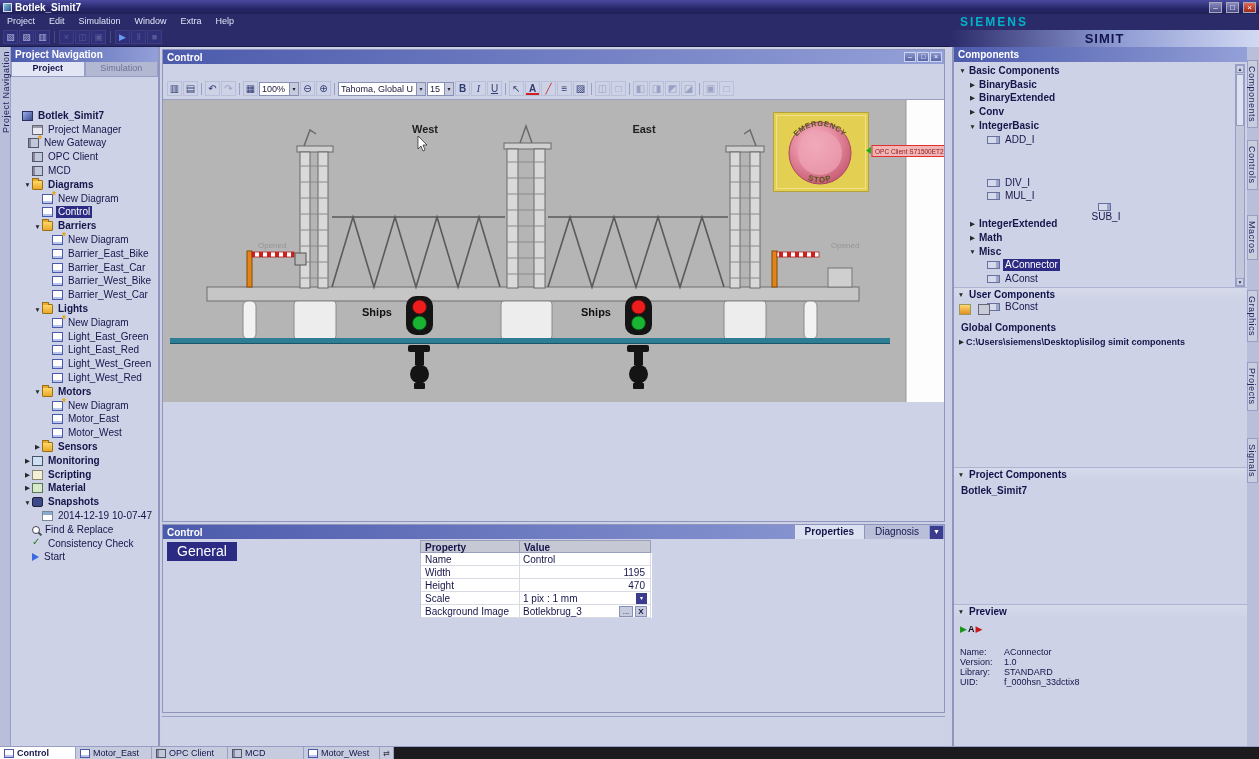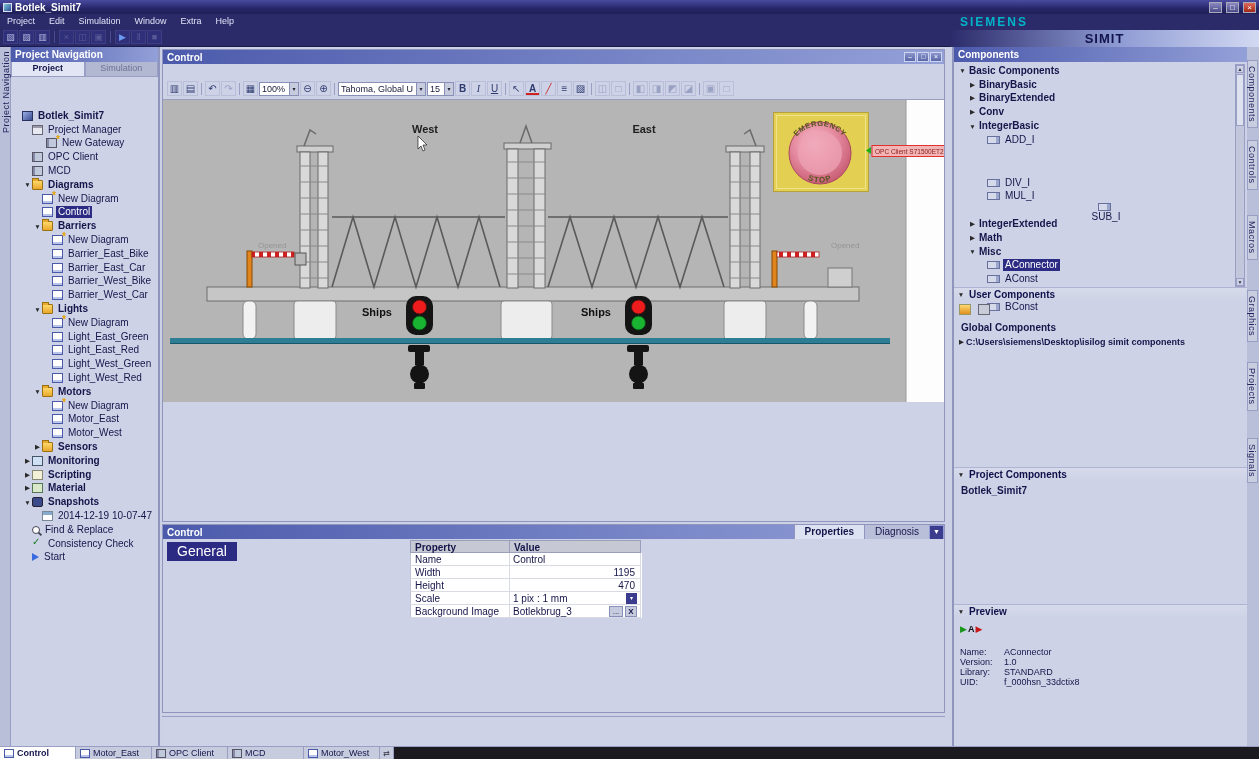--- a/index.html
+++ b/index.html
@@ -96,21 +96,21 @@
 
 
 .props{position:absolute;top:477px;left:0;width:783px;height:189px;border:1px solid #8f95bd}
 .props-header{height:14px;background:linear-gradient(90deg,#4c5aac,#93a0d8);display:flex;align-items:center;padding-left:4px}
 .props-title{color:#fff;font-weight:bold;font-size:10px;flex:1}
 .ptab{height:14px;line-height:13px;padding:0 10px;font-size:10px;background:#b9bed9;border-left:1px solid #8f95bd;color:#15154a}
 .ptab.active{background:#dde2f2;font-weight:bold}
 .pdd{width:13px;height:13px;background:#3c3c8e;color:#fff;font-size:7px;text-align:center;line-height:12px;margin:0 1px}
 .props-body{position:absolute;top:14px;left:0;right:0;bottom:0;background:#cdd2e6}
 .general{position:absolute;top:3px;left:4px;background:#2b2b84;color:#fff;padding:1px 10px 2px;font-size:14px}
-.ptable{position:absolute;top:1px;left:247px;width:232px;font-size:10px}
+.ptable{position:absolute;top:1px;left:257px;width:232px;font-size:10px}
 .phead{display:flex;font-weight:bold}
 .ph{height:13px;line-height:13px;padding:0 4px;background:#c6c9d4;border:1px solid #9aa0bc;border-left:none}
 .ph.p1{width:100px;border-left:1px solid #9aa0bc}
 .ph.p2{width:131px}
 .prow{display:flex;background:#fff}
 .pcell{height:13px;border-bottom:1px solid #d8dae4;border-right:1px solid #d8dae4;display:flex;align-items:center}
 .pname{width:100px;padding:0 4px;border-left:1px solid #c0c4d4}
 .pval{width:131px;padding:0 3px}
 .pvtext{flex:1;white-space:nowrap;overflow:hidden}
 .pval.r .pvtext{text-align:right;padding-right:2px}
@@ -216,21 +216,21 @@
         <div class="tree-row bold" style="padding-left: 2px;">
           <span class="tri"></span>
           <span class="icon ic-project"></span>
           <span class="lbl">Botlek_Simit7</span>
         </div>
         <div class="tree-row" style="padding-left: 12px;">
           <span class="tri"></span>
           <span class="icon ic-manager"></span>
           <span class="lbl">Project Manager</span>
         </div>
-        <div class="tree-row" style="padding-left: 26px;">
+        <div class="tree-row" style="padding-left: 8px;">
           <span class="tri"></span>
           <span class="icon ic-gateway-new"></span>
           <span class="lbl">New Gateway</span>
         </div>
         <div class="tree-row" style="padding-left: 12px;">
           <span class="tri"></span>
           <span class="icon ic-gateway"></span>
           <span class="lbl">OPC Client</span>
         </div>
         <div class="tree-row" style="padding-left: 12px;">

